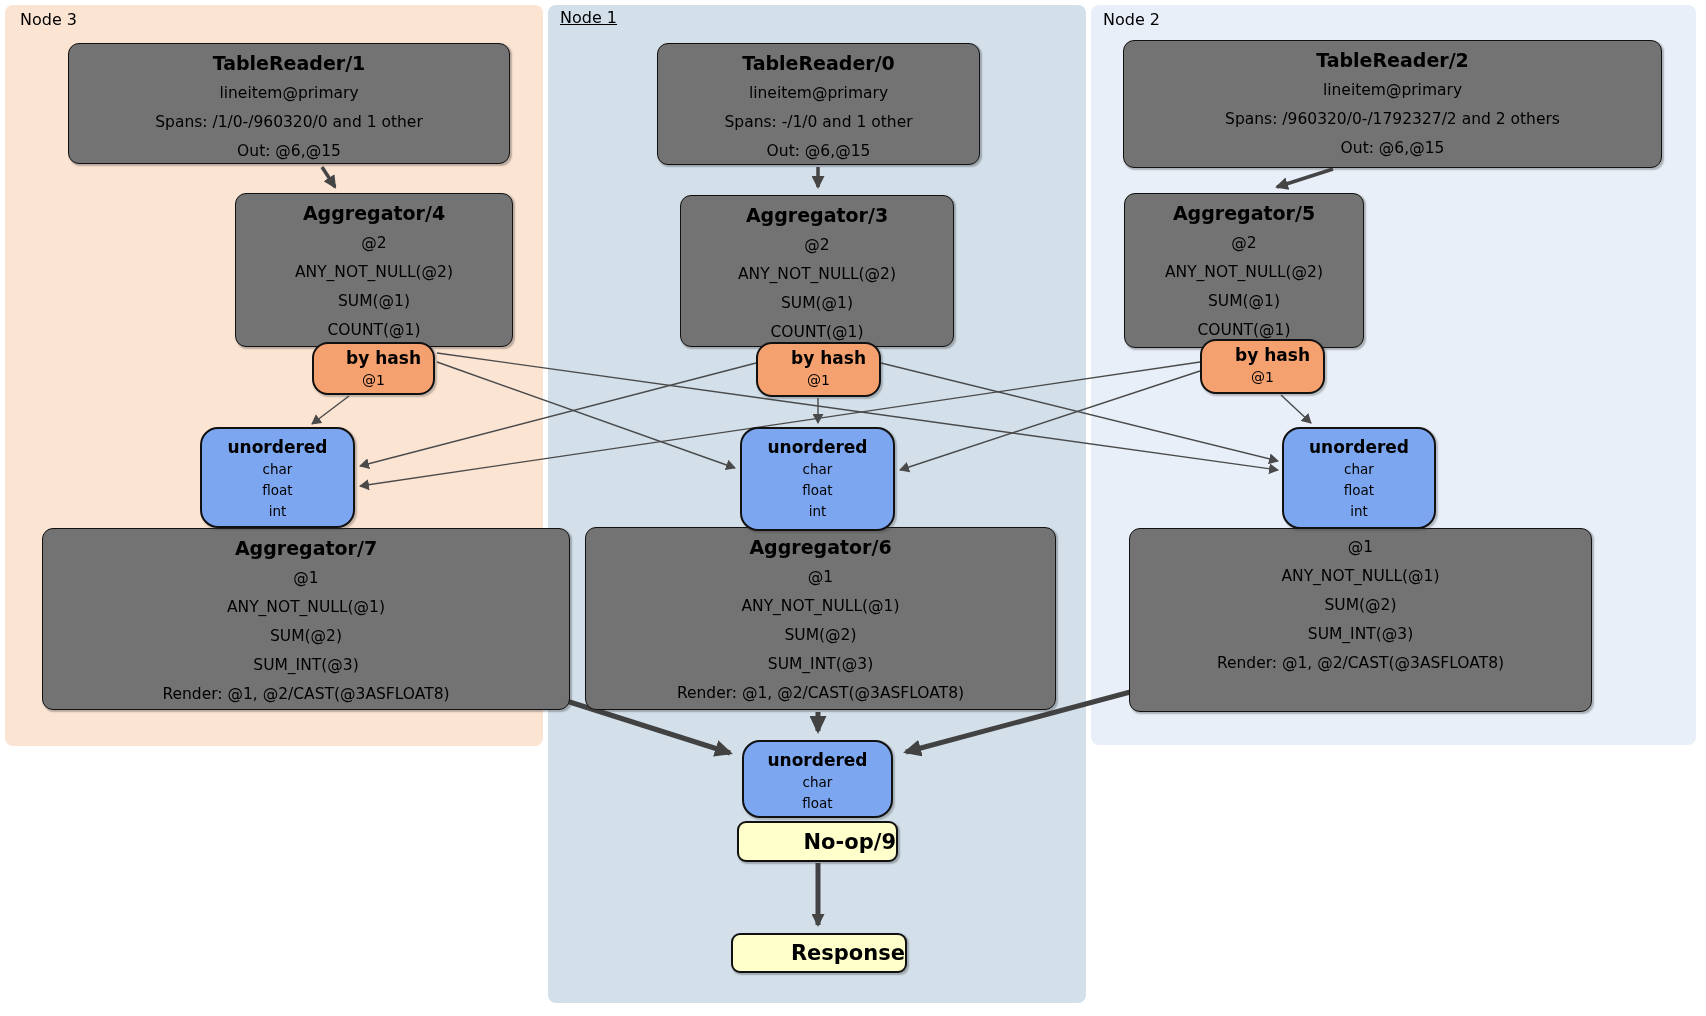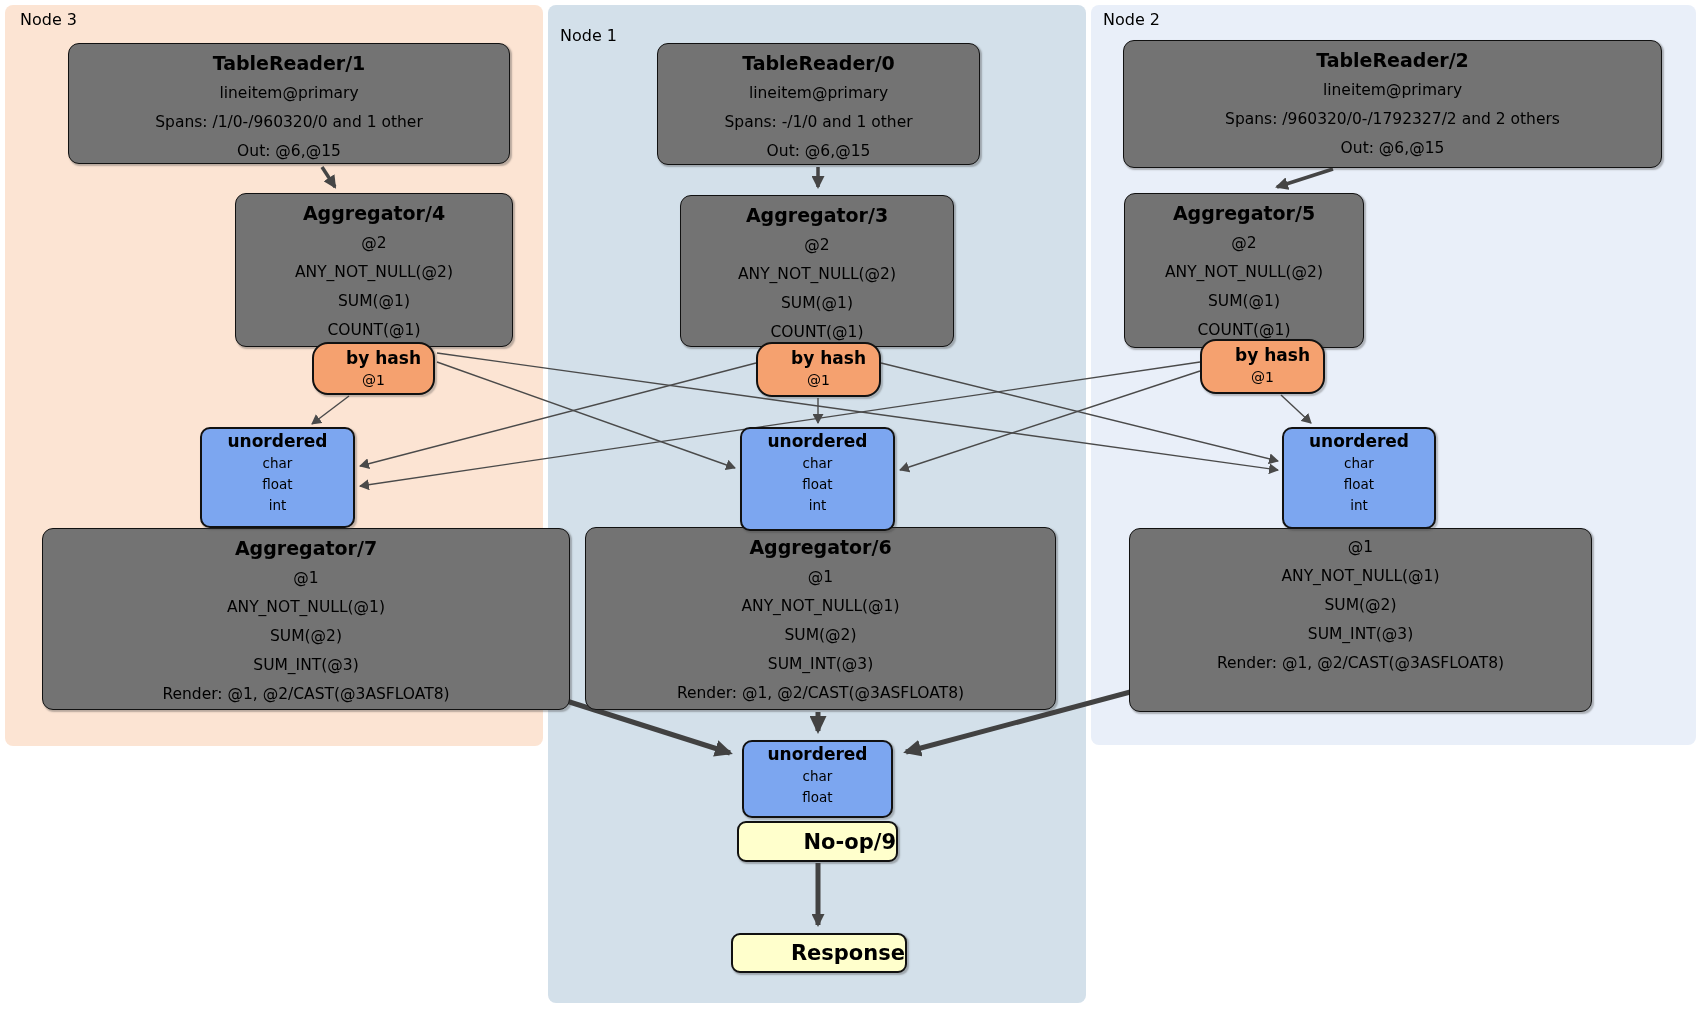--- a/index.html
+++ b/index.html
@@ -17,43 +17,43 @@
   }
   .proc .box-title{font-weight:bold;font-size:19px;line-height:31px;}
   .proc .box-line{font-size:15.5px;line-height:29px;white-space:nowrap;}
   .router{
     background:#f5a16f;border:2px solid #111;border-radius:16px;z-index:3;
     box-shadow:1.5px 1.5px 1.5px rgba(60,60,60,.3);padding-top:2px;
   }
   .router .box-title{font-weight:bold;font-size:17px;line-height:25px;margin-left:20px;}
   .router .box-line{font-size:14px;line-height:19px;}
   .sync{
-    background:#7ca6f0;border:2px solid #111;border-radius:10px;z-index:3;
-    box-shadow:1.5px 1.5px 1.5px rgba(60,60,60,.3);
+    background:#7ca6f0;border:2px solid #111;border-radius:18px;z-index:3;
+    box-shadow:1.5px 1.5px 1.5px rgba(60,60,60,.3);padding-top:6px;
   }
   .sync .box-title{font-weight:bold;font-size:17px;line-height:24px;}
   .sync .box-line{font-size:13.5px;line-height:21px;}
   .simple{
     background:#ffffcc;border:2px solid #111;border-radius:9px;
     box-shadow:1.5px 1.5px 1.5px rgba(60,60,60,.35);
     display:flex;align-items:center;justify-content:flex-end;
     font-weight:bold;font-size:21px;z-index:2;
   }
 </style>
 </head>
 <body>
 
 <div id="canvas">
 
   <div class="panel" style="left:5px;top:5px;width:538px;height:741px;background:#fce4d3;"></div>
   <div class="panel" style="left:548px;top:5px;width:538px;height:998px;background:#d3e0ea;"></div>
   <div class="panel" style="left:1091px;top:5px;width:605px;height:740px;background:#e9eff9;"></div>
 
   <div class="panel-label" style="left:20px;top:10px;">Node 3</div>
-  <div class="panel-label" style="left:560px;top:26px;">Node 1</div>
+  <div class="panel-label" style="left:560px;top:8px;text-decoration:underline;">Node 1</div>
   <div class="panel-label" style="left:1103px;top:10px;">Node 2</div>
 
   <svg id="edges" width="1706" height="1016" viewBox="0 0 1706 1016">
     <defs>
       <marker id="athin" markerUnits="userSpaceOnUse" markerWidth="11" markerHeight="11" refX="9" refY="5.5" orient="auto">
         <path d="M0,0 L10,5.5 L0,11 z" fill="#4a4a4a"></path>
       </marker>
       <marker id="amid" markerUnits="userSpaceOnUse" markerWidth="14" markerHeight="13" refX="11" refY="6.5" orient="auto">
         <path d="M0,0 L13,6.5 L0,13 z" fill="#454545"></path>
       </marker>

